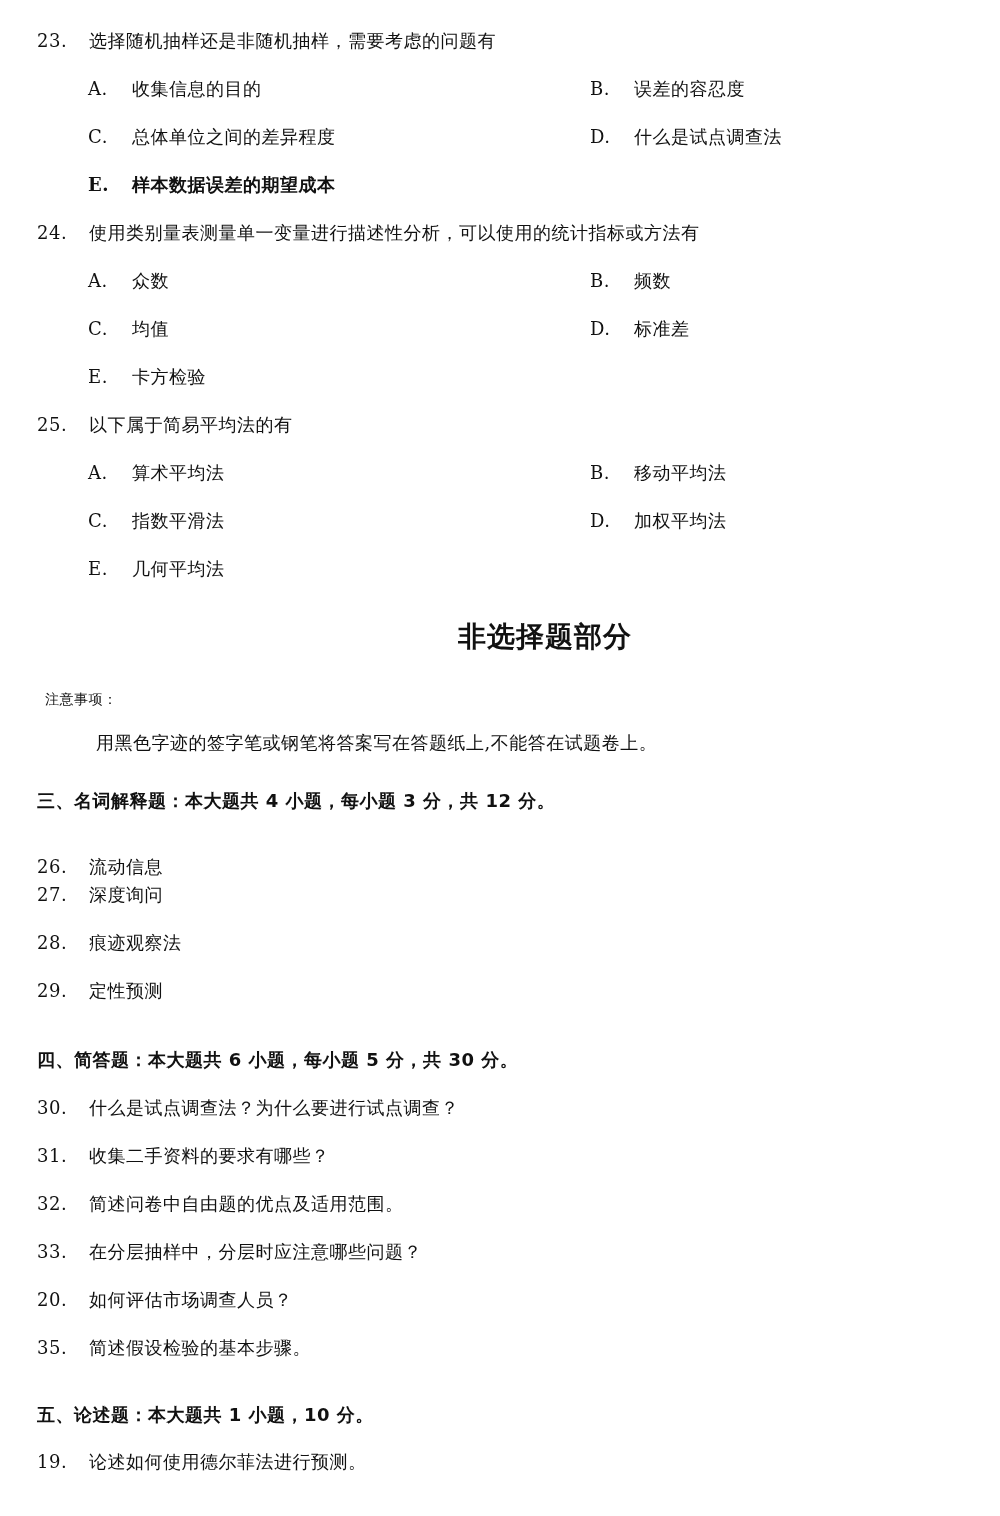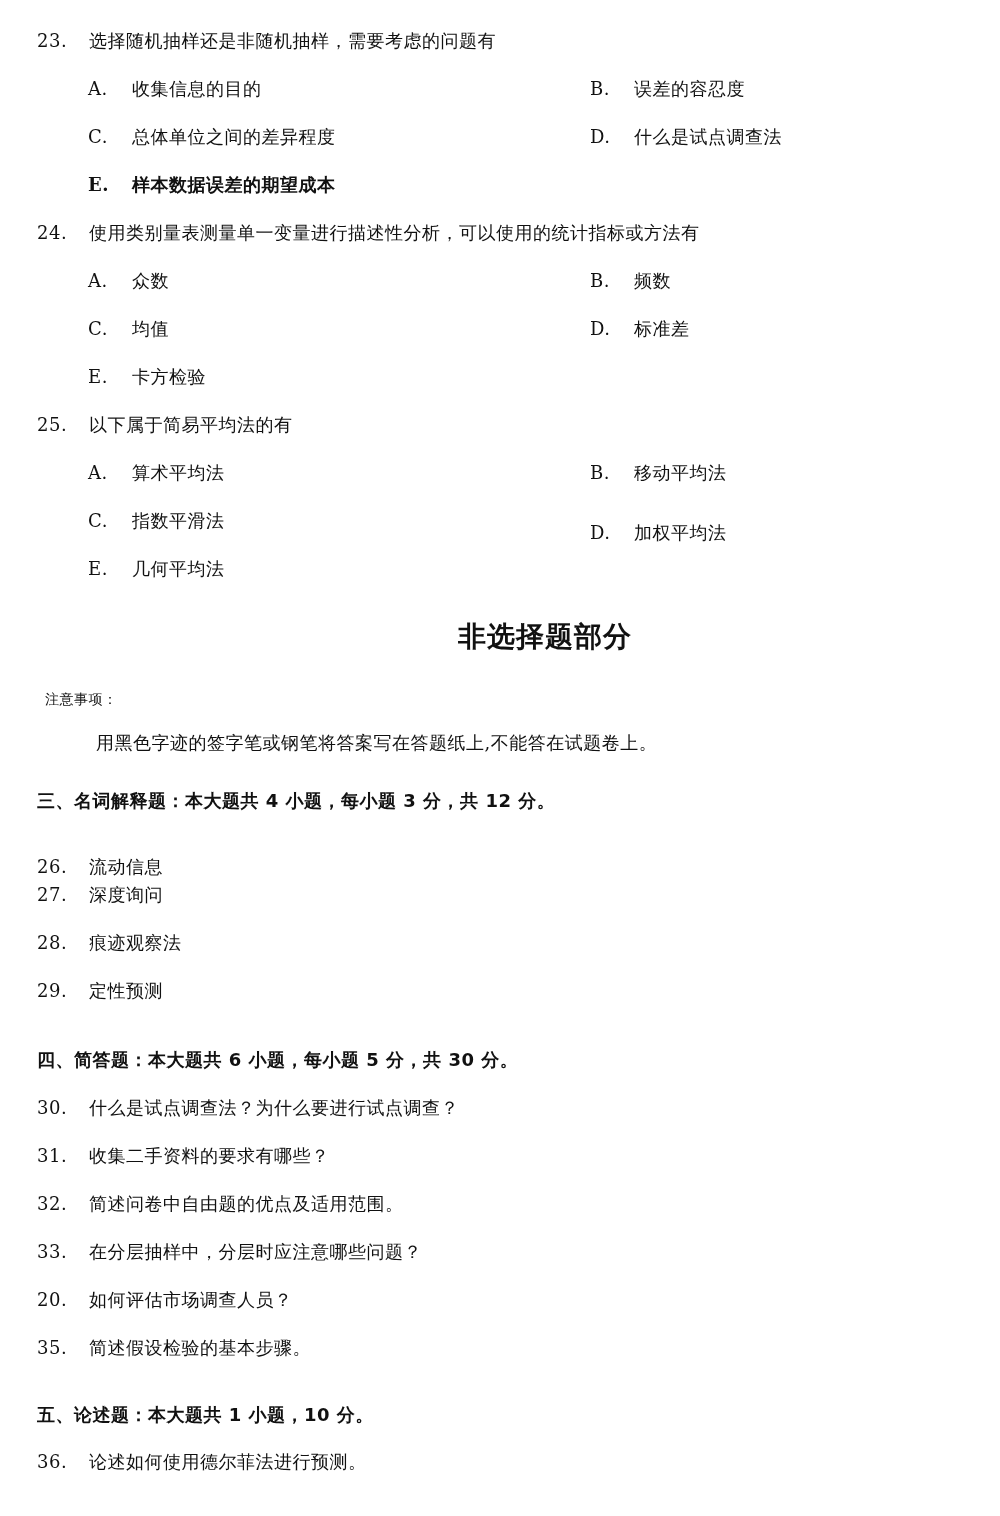--- a/index.html
+++ b/index.html
@@ -92,21 +92,21 @@
 </div>
 <div class="line" style="left:88px; top:458px;">
   <span class="opt-letter">A.</span><span>算术平均法</span>
 </div>
 <div class="line" style="left:590px; top:458px;">
   <span class="opt-letter">B.</span><span>移动平均法</span>
 </div>
 <div class="line" style="left:88px; top:506px;">
   <span class="opt-letter">C.</span><span>指数平滑法</span>
 </div>
-<div class="line" style="left:590px; top:518px;">
+<div class="line" style="left:590px; top:506px;">
   <span class="opt-letter">D.</span><span>加权平均法</span>
 </div>
 <div class="line" style="left:88px; top:554px;">
   <span class="opt-letter">E.</span><span>几何平均法</span>
 </div>
 
 <div class="line section-title" style="left:0; width:1090px; text-align:center; top:622px;">非选择题部分</div>
 
 <div class="line notice-label" style="left:45px; top:684px;">注意事项：</div>
 <div class="line" style="left:96px; top:728px;">用黑色字迹的签字笔或钢笔将答案写在答题纸上,不能答在试题卷上。</div>
@@ -140,14 +140,14 @@
 </div>
 <div class="line" style="left:37px; top:1285px;">
   <span class="num">20.</span><span>如何评估市场调查人员？</span>
 </div>
 <div class="line" style="left:37px; top:1333px;">
   <span class="num">35.</span><span>简述假设检验的基本步骤。</span>
 </div>
 
 <div class="line bold" style="left:37px; top:1400px;">五、论述题：本大题共 1 小题，10 分。</div>
 <div class="line" style="left:37px; top:1447px;">
-  <span class="num">36.</span><span>论述如何使用德尔菲法进行预测。</span>
+  <span class="num">19.</span><span>论述如何使用德尔菲法进行预测。</span>
 </div>
 
 </body></html>

